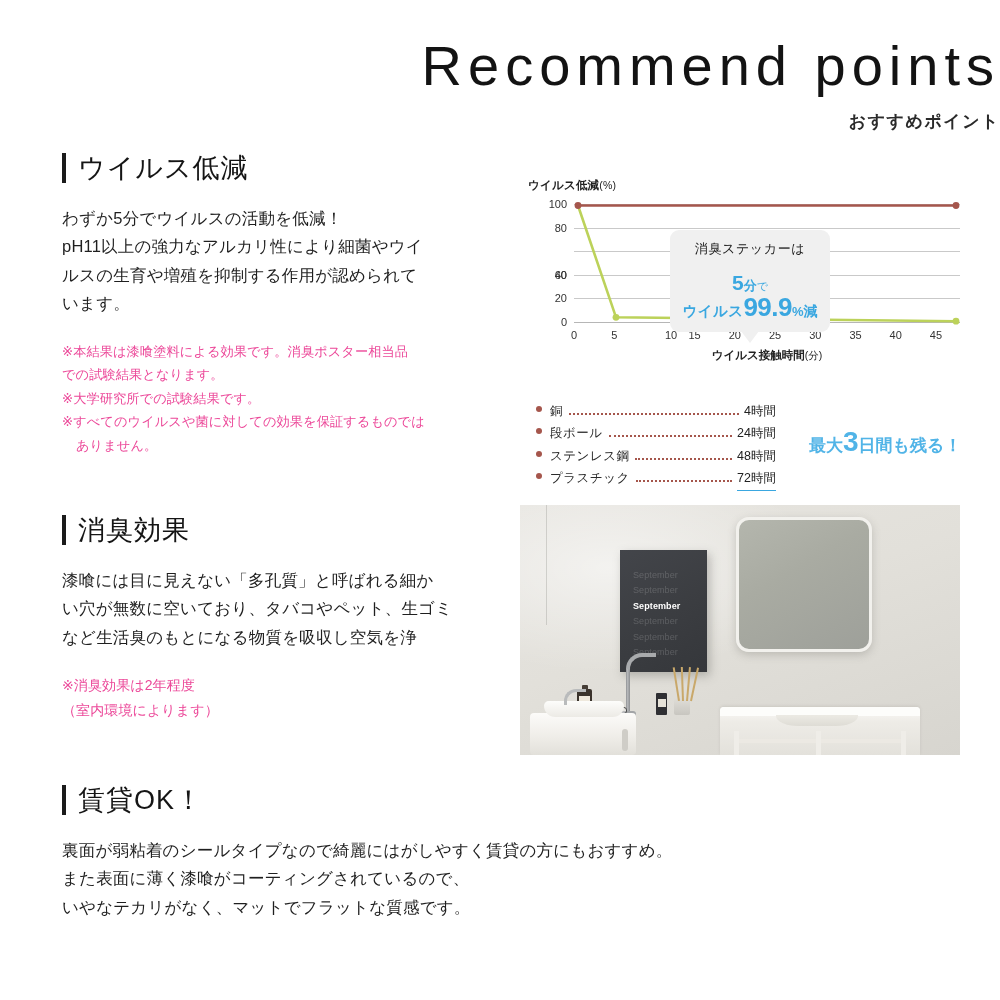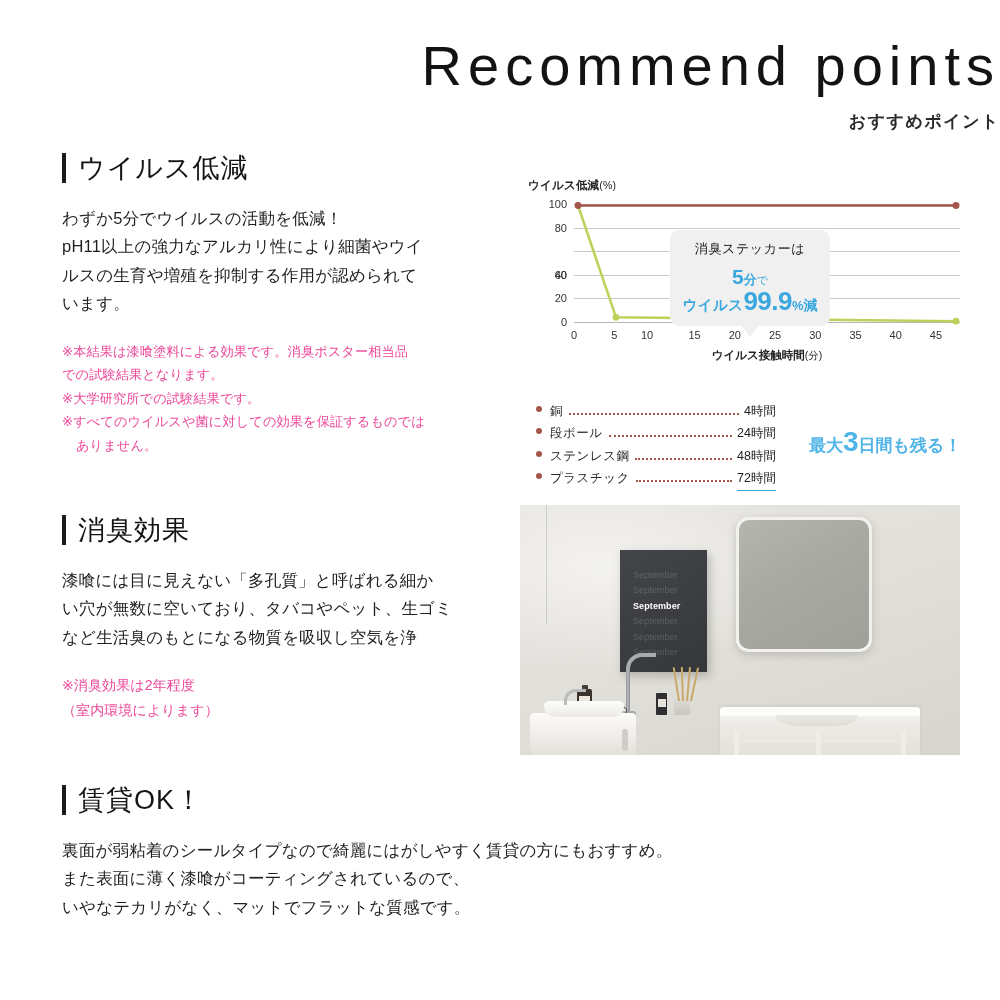--- a/index.html
+++ b/index.html
@@ -137,21 +137,21 @@
     position: absolute;
     left: 50%; bottom: -11px;
     transform: translateX(-50%);
     border-left: 9px solid transparent;
     border-right: 9px solid transparent;
     border-top: 12px solid #f0f0f0;
   }
   .callout-l1 {
     font-size: 13px; font-weight: 500;
     color: #1c1c1c; letter-spacing: 0.6px;
-    margin-bottom: 8px;
+    margin-bottom: 14px;
   }
   .callout-l2 { color: #3aa7e0; line-height: 1.0; }
   .callout-l2 .big { font-size: 21px; font-weight: 700; }
   .callout-l2 .sm { font-size: 13px; font-weight: 700; }
   .callout-l2 .tiny { font-size: 11px; font-weight: 400; }
   .callout-l3 {
     color: #3aa7e0; line-height: 1.05;
     margin-top: 1px;
     white-space: nowrap;
   }
@@ -458,21 +458,21 @@
 
     <span class="ytick" style="top:0px;">100</span>
     <span class="ytick" style="top:23.6px;">80</span>
     <span class="ytick" style="top:63px;margin-top:8px;">60</span>
     <span class="ytick" style="top:70.8px;">40</span>
     <span class="ytick" style="top:94.4px;">20</span>
     <span class="ytick" style="top:118px;">0</span>
 
     <span class="xtick" style="left:0px;">0</span>
     <span class="xtick" style="left:40.2px;">5</span>
-    <span class="xtick" style="left:73px;">10</span>
+    <span class="xtick" style="left:97px;">10</span>
     <span class="xtick" style="left:120.6px;">15</span>
     <span class="xtick" style="left:160.8px;">20</span>
     <span class="xtick" style="left:201.1px;">25</span>
     <span class="xtick" style="left:241.3px;">30</span>
     <span class="xtick" style="left:281.5px;">35</span>
     <span class="xtick" style="left:321.7px;">40</span>
     <span class="xtick" style="left:361.9px;">45</span>
 
     <svg class="svg-lines" viewBox="0 0 386 118" preserveAspectRatio="none">
 

